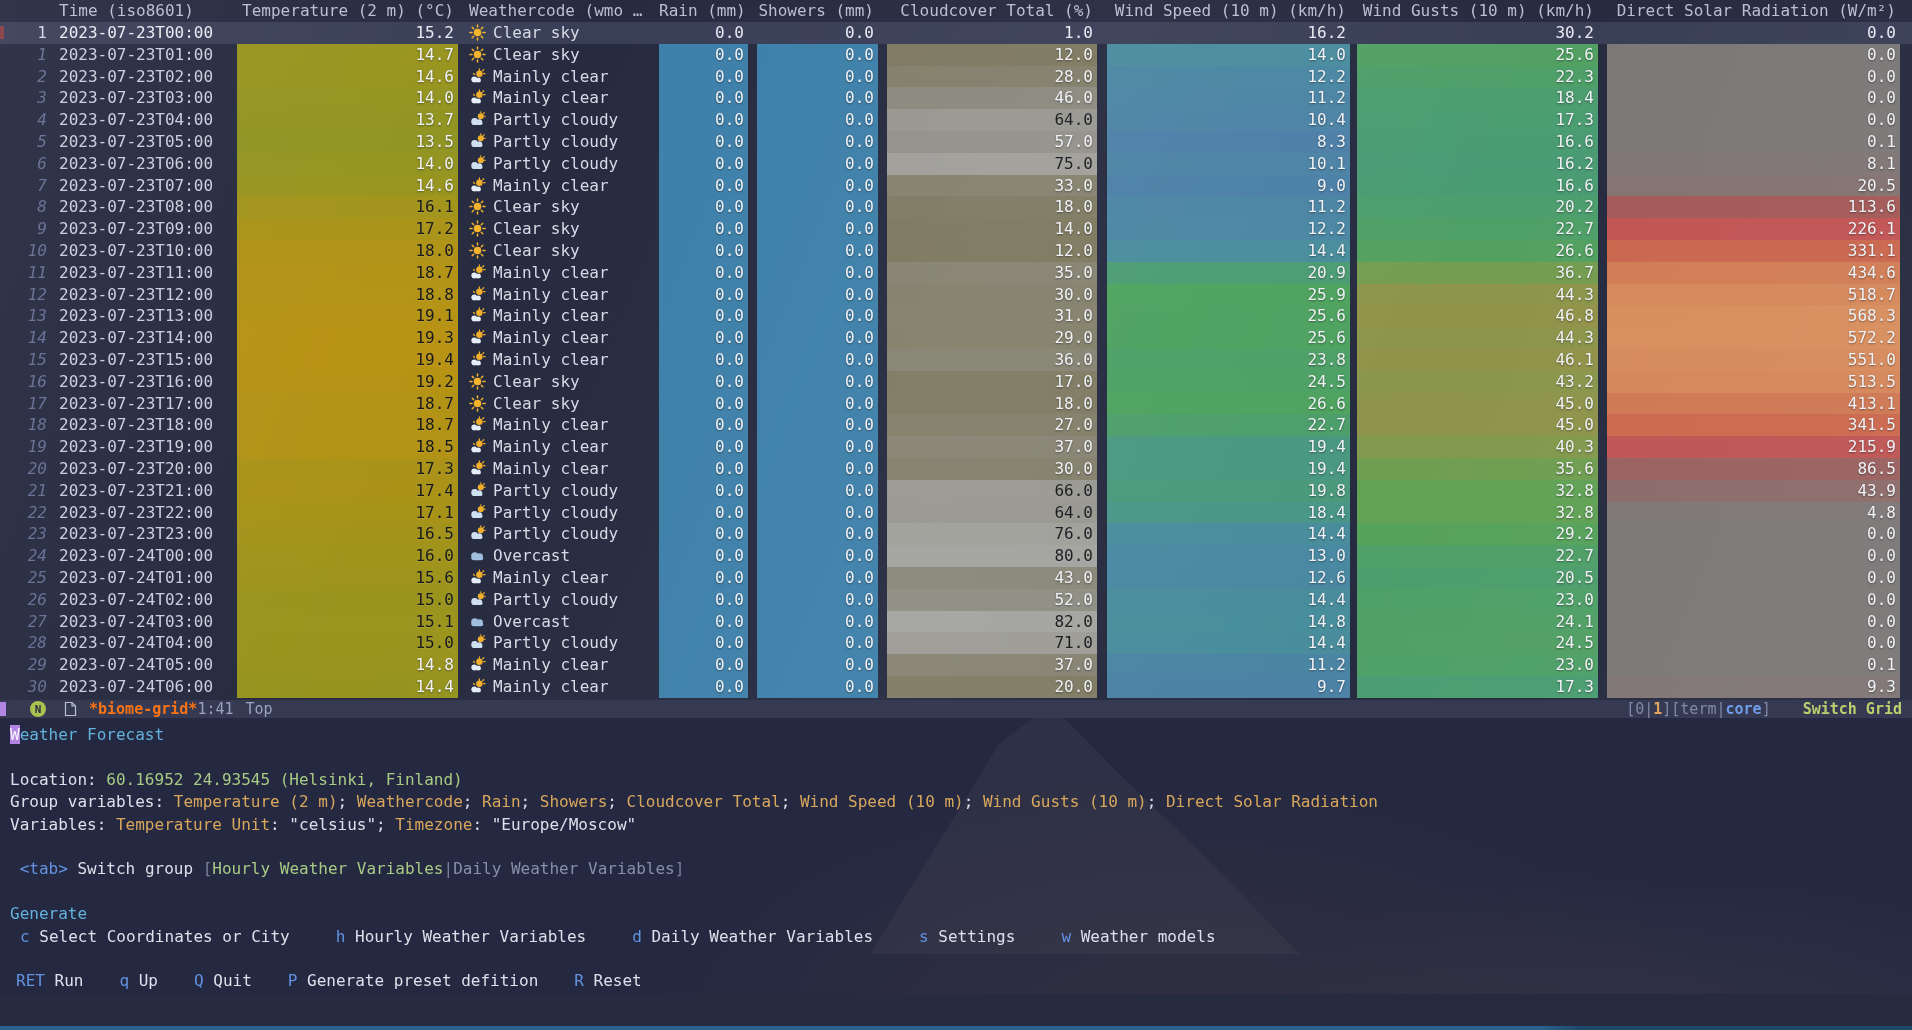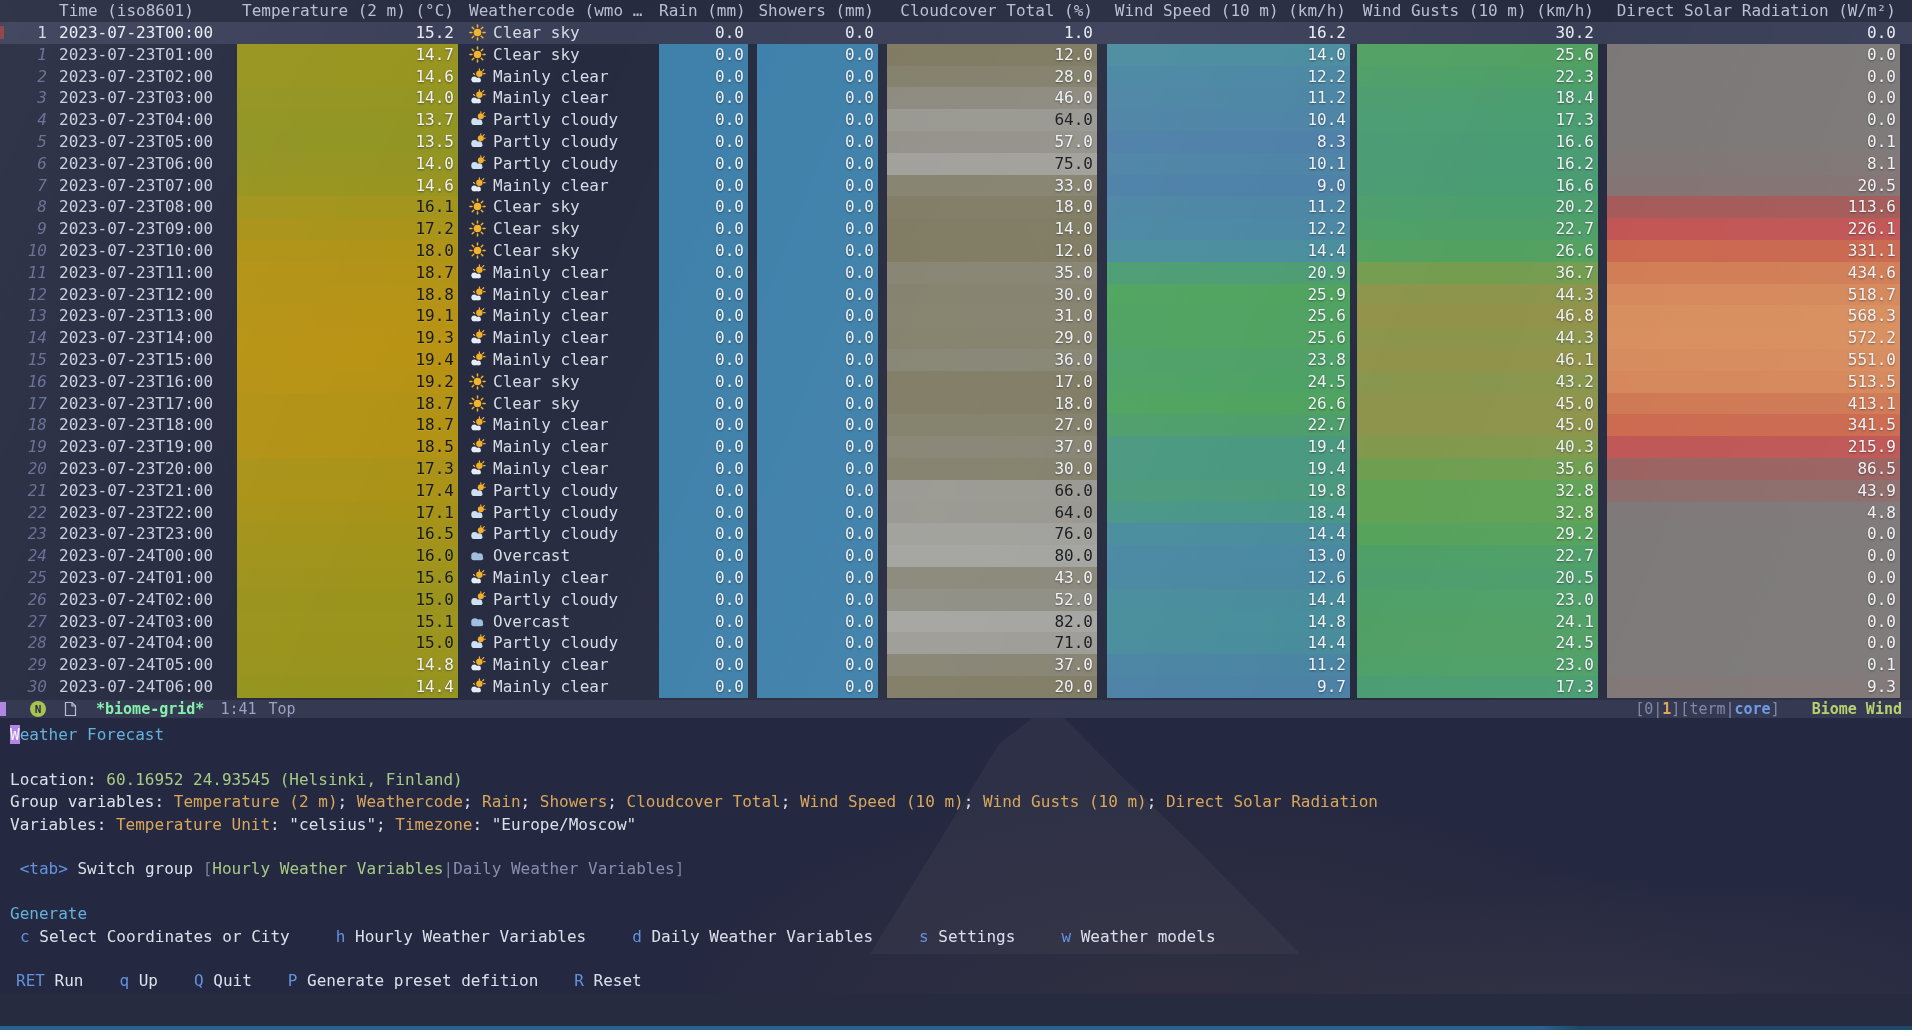--- a/index.html
+++ b/index.html
@@ -33,22 +33,22 @@
   .wicon{display:inline-block;vertical-align:-3px;margin-right:7px}
 
   
   .modeline{position:absolute;top:700px;left:0;width:1912px;height:18px;background:#353a52;
     display:flex;align-items:center;font-size:15px;color:#9ba3c0}
   .ml-edge{position:absolute;left:0;top:2px;width:6px;height:14px;background:#b286e2}
   .state-badge{display:inline-flex;align-items:center;justify-content:center;
     width:16px;height:16px;border-radius:50%;background:#a9c34f;color:#2a2e45;
     font-weight:bold;font-size:11px;margin-left:30px;flex:none}
   .file-icon{margin-left:18px;flex:none}
-  .buffer-name{margin-left:19px;color:#86efac;font-weight:bold}
-  .ml-pos{margin-left:16px}
+  .buffer-name{margin-left:12px;color:#f97316;font-weight:bold}
+  .ml-pos{margin-left:0}
   .ml-scroll{margin-left:12px}
   .ml-right{margin-left:auto;display:flex;align-items:center;padding-right:10px}
   .ml-seg{color:#8089a8}
   .ml-seg .hot{color:#e0a45c;font-weight:bold}
   .ml-seg .mode-active{color:#6f9ce8;font-weight:bold}
   .ml-title{color:#bad06e;font-weight:bold;margin-left:32px}
 
   
   .panel{position:absolute;top:718px;left:0;width:1912px;height:276px;padding:6px 0 0 10px;box-sizing:border-box;
     background:
@@ -501,21 +501,21 @@
     <svg class="file-icon" width="13" height="16" viewBox="0 0 13 16">
       <path d="M1.5 1.5 h6.5 l3.5 3.5 v9.5 h-10 z" fill="none" stroke="#b9c0d6" stroke-width="1.2"></path>
       <path d="M8 1.5 v3.5 h3.5" fill="none" stroke="#b9c0d6" stroke-width="1.2"></path>
     </svg>
     <span class="buffer-name">*biome-grid*</span>
     <span class="ml-pos">1:41</span>
     <span class="ml-scroll">Top</span>
     <span class="ml-right">
       <span class="ml-seg">[<span>0</span>|<span class="hot">1</span>]</span>
       <span class="ml-seg">[<span>term</span>|<span class="mode-active">core</span>]</span>
-      <span class="ml-title">Biome Wind</span>
+      <span class="ml-title">Switch Grid</span>
     </span>
   </div>
 
   <div class="panel">
     <div class="mountain"></div>
 
     <div class="line cyan"><span class="cursor-block">W</span>eather Forecast</div>
     <div class="gap"></div>
 
     <div class="line"><span class="plain">Location: </span><span class="green">60.16952 24.93545 (Helsinki, Finland)</span></div>

